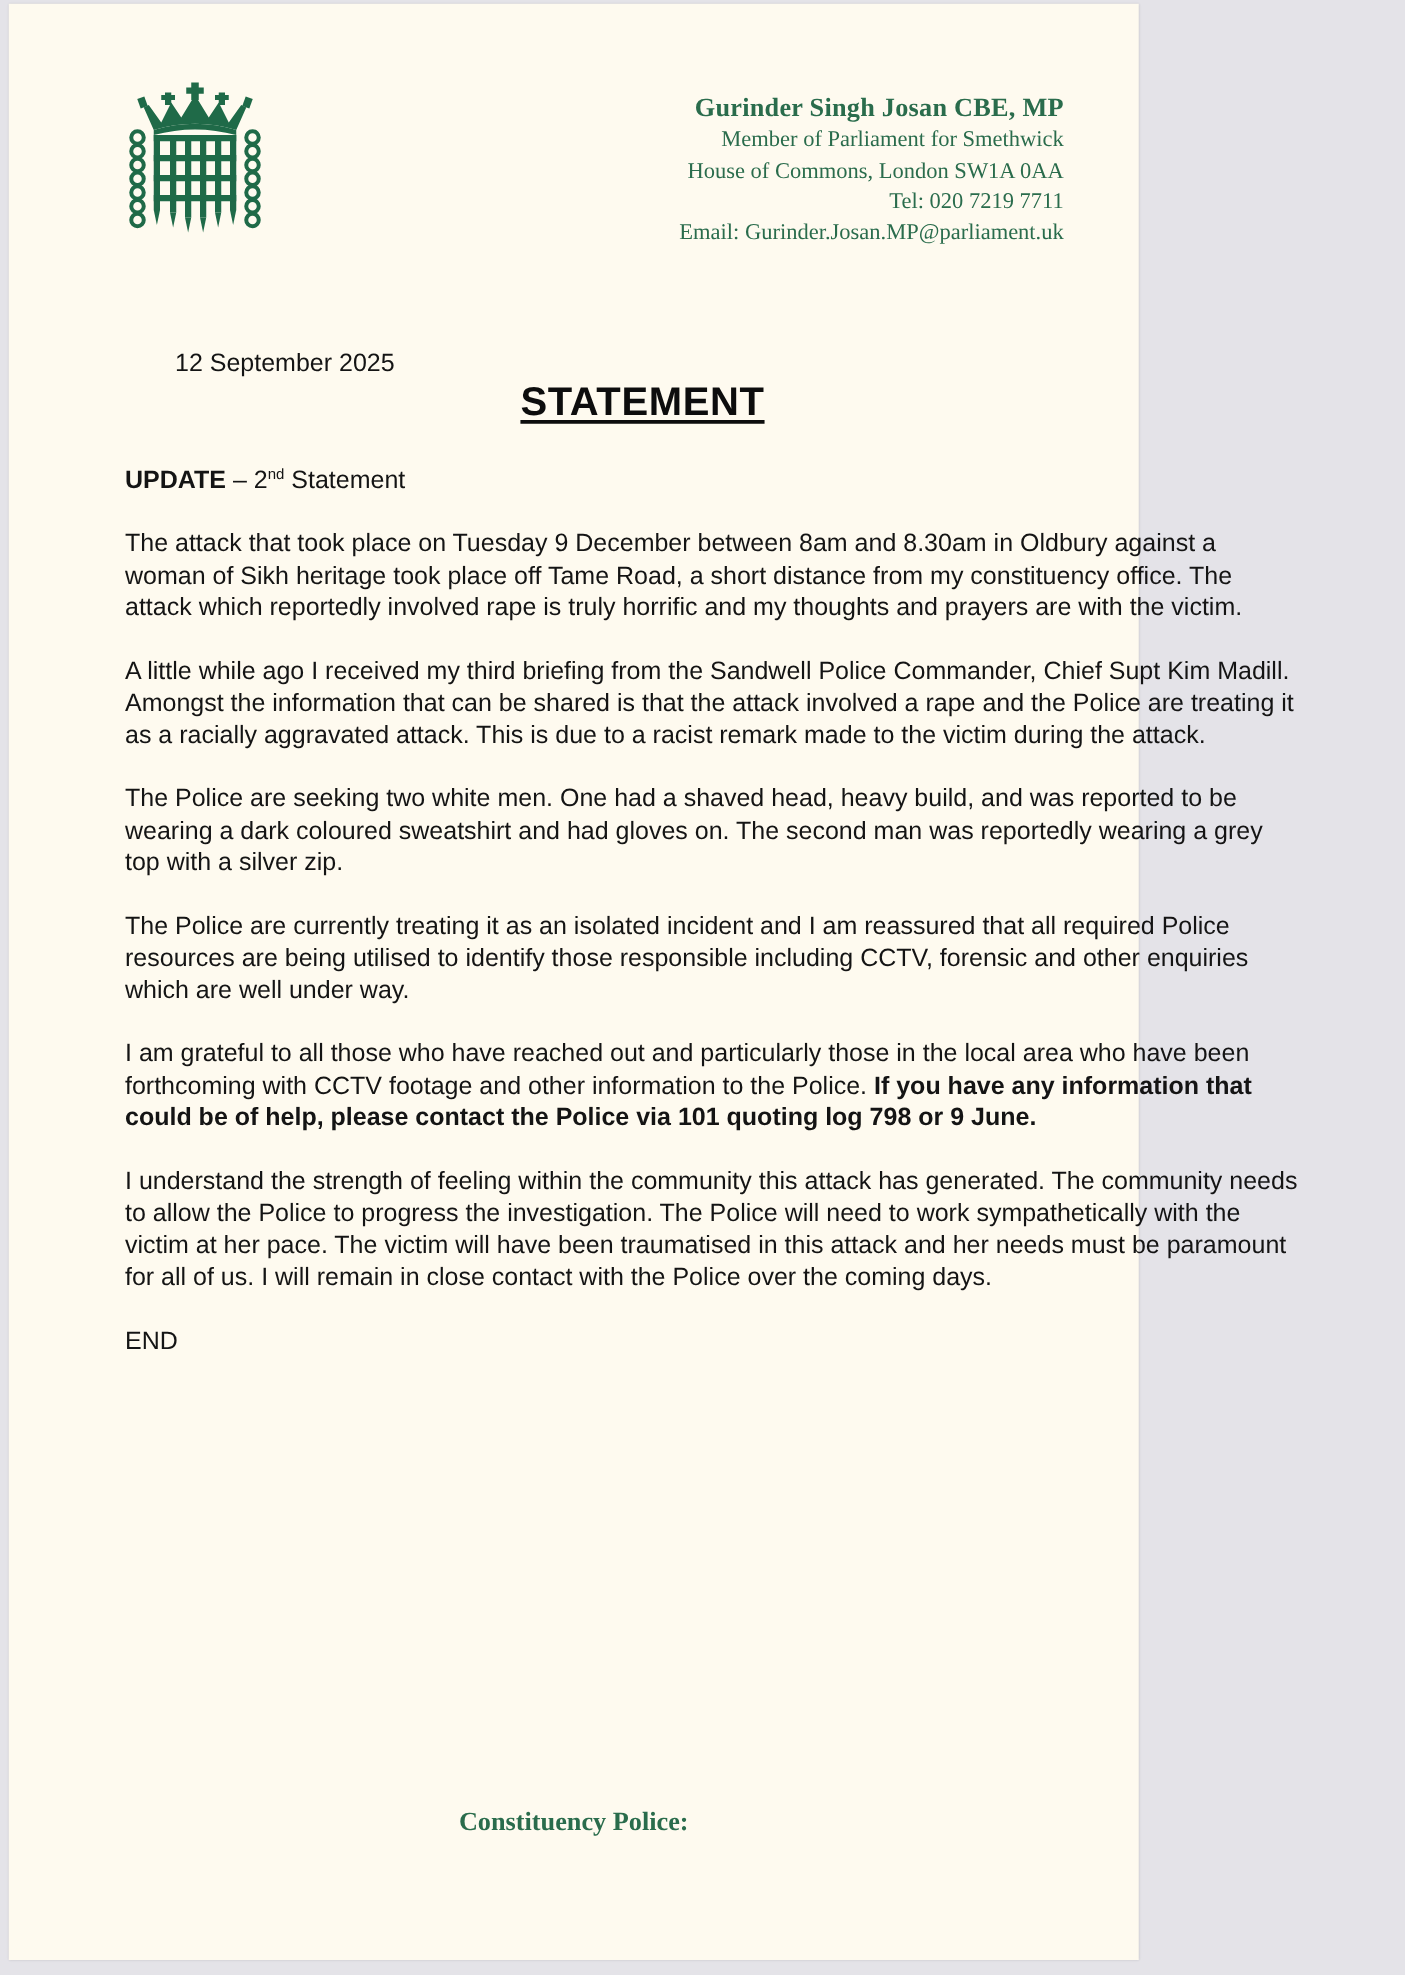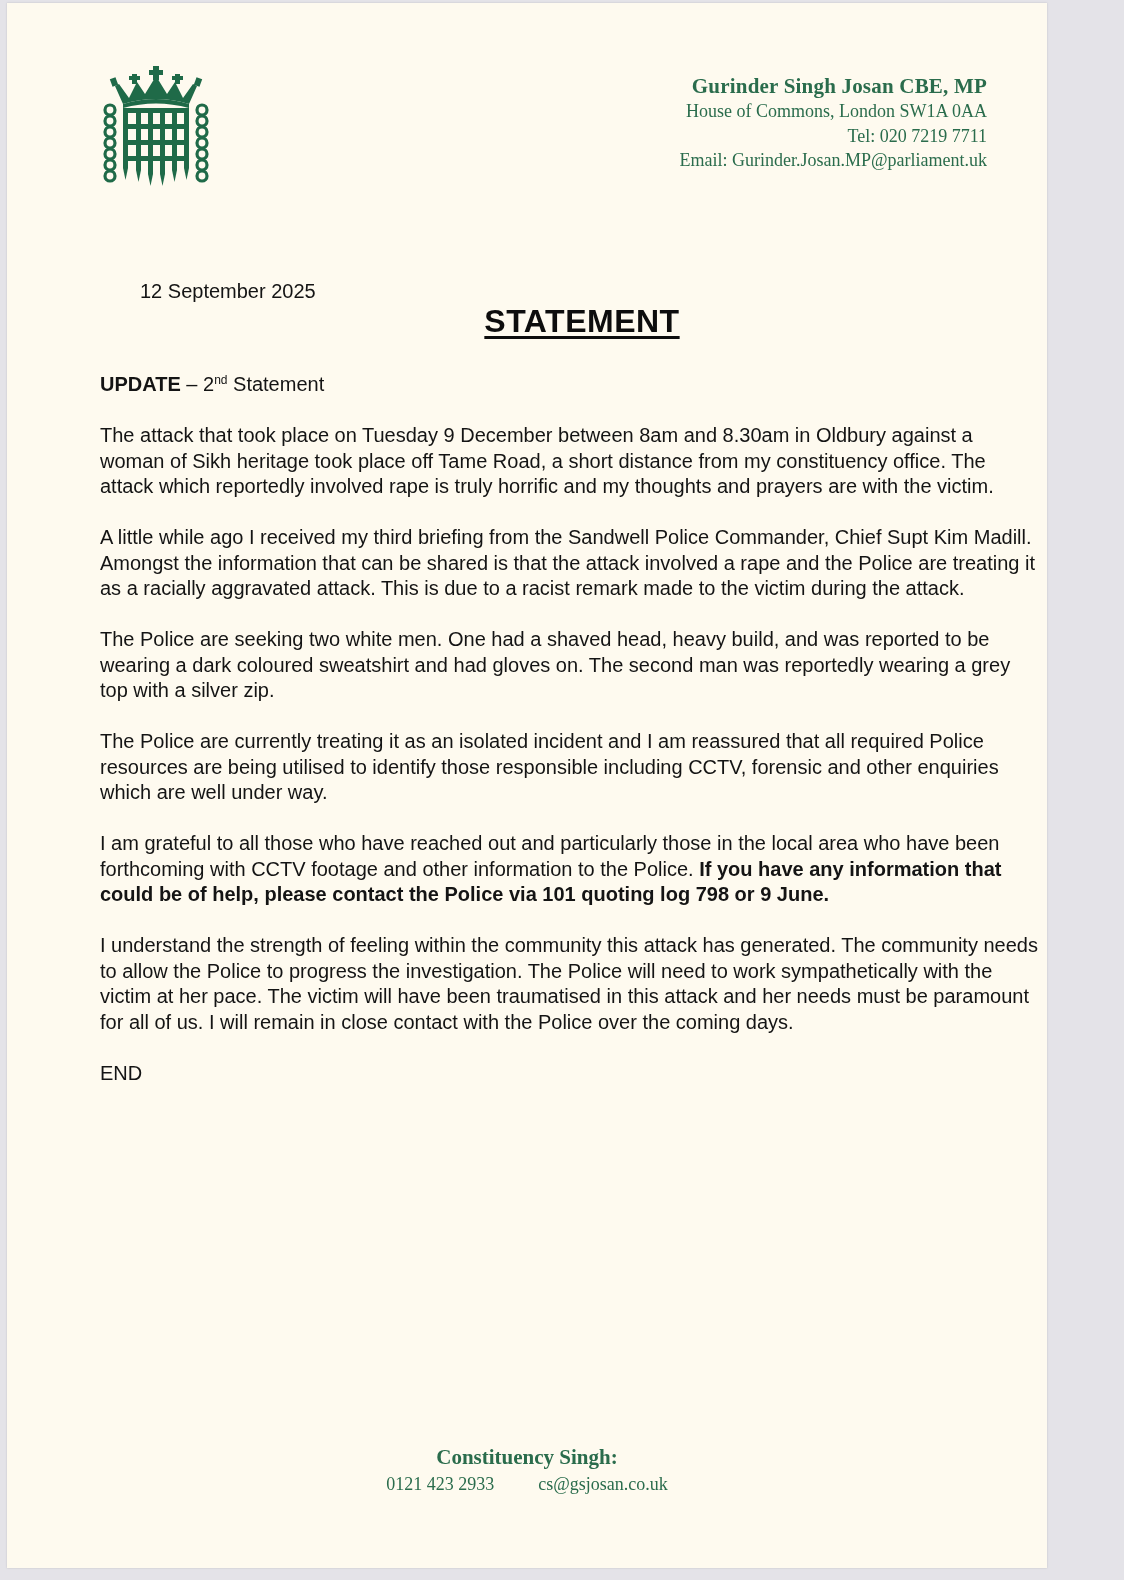--- a/index.html
+++ b/index.html
@@ -10,25 +10,24 @@
       width: 1124px;
       height: 1580px;
       background: #e4e3e8;
       position: relative;
       overflow: hidden;
     }
     .page {
       position: absolute;
       left: 7px;
       top: 3px;
-      width: 1028px;
+      width: 904px;
       height: 1565px;
       background: #fefaef;
       box-shadow: 0 0 2px rgba(0,0,0,0.15);
-      padding-left: 12px;
     }
     .logo {
       position: absolute;
       left: 94px;
       top: 61px;
       width: 110px;
       height: 124px;
     }
     .letterhead {
       position: absolute;
@@ -192,20 +191,21 @@
         <ellipse cx="101" cy="79" rx="5" ry="5"></ellipse>
         <ellipse cx="101" cy="90" rx="5" ry="5"></ellipse>
         <ellipse cx="101" cy="101" rx="5" ry="5"></ellipse>
         <ellipse cx="101" cy="112" rx="5" ry="5"></ellipse>
       </g>
     </svg>
   </div>
 
   <div class="letterhead">
     <div class="mp-name">Gurinder Singh Josan CBE, MP</div>
+    <div class="lh-line">Member of Parliament for Smethwick</div>
     <div class="lh-line">House of Commons, London SW1A 0AA</div>
     <div class="lh-line">Tel: 020 7219 7711</div>
     <div class="lh-line">Email: Gurinder.Josan.MP@parliament.uk</div>
   </div>
 
   <div class="date body-text">12 September 2025</div>
 
   <div class="title">
     <span>STATEMENT</span>
   </div>
@@ -218,19 +218,16 @@
     <p>The attack that took place on Tuesday 9 December between 8am and 8.30am in Oldbury against a woman of Sikh heritage took place off Tame Road, a short distance from my constituency office. The attack which reportedly involved rape is truly horrific and my thoughts and prayers are with the victim.</p>
     <p>A little while ago I received my third briefing from the Sandwell Police Commander, Chief Supt Kim Madill. Amongst the information that can be shared is that the attack involved a rape and the Police are treating it as a racially aggravated attack. This is due to a racist remark made to the victim during the attack.</p>
     <p>The Police are seeking two white men. One had a shaved head, heavy build, and was reported to be wearing a dark coloured sweatshirt and had gloves on. The second man was reportedly wearing a grey top with a silver zip.</p>
     <p>The Police are currently treating it as an isolated incident and I am reassured that all required Police resources are being utilised to identify those responsible including CCTV, forensic and other enquiries which are well under way.</p>
     <p><span>I am grateful to all those who have reached out and particularly those in the local area who have been forthcoming with CCTV footage and other information to the Police. </span><strong>If you have any information that could be of help, please contact the Police via 101 quoting log 798 or 9 June.</strong></p>
     <p>I understand the strength of feeling within the community this attack has generated. The community needs to allow the Police to progress the investigation. The Police will need to work sympathetically with the victim at her pace. The victim will have been traumatised in this attack and her needs must be paramount for all of us. I will remain in close contact with the Police over the coming days.</p>
     <p class="end">END</p>
   </div>
 
   <div class="footer">
-    <div class="f-title">Constituency Singh:</div>
-    <div class="f-line f-contacts">
-      <span>0121 423 2933</span><span class="gap"></span><span>cs@gsjosan.co.uk</span>
-    </div>
+    <div class="f-title">Constituency Police:</div>
   </div>
 
 </div>
 
 </body></html>

